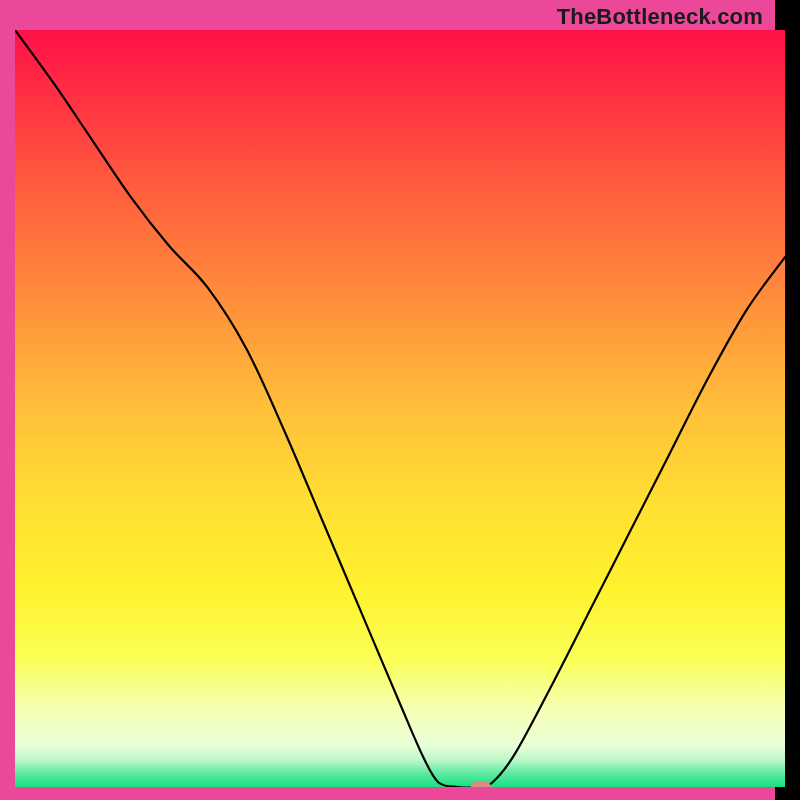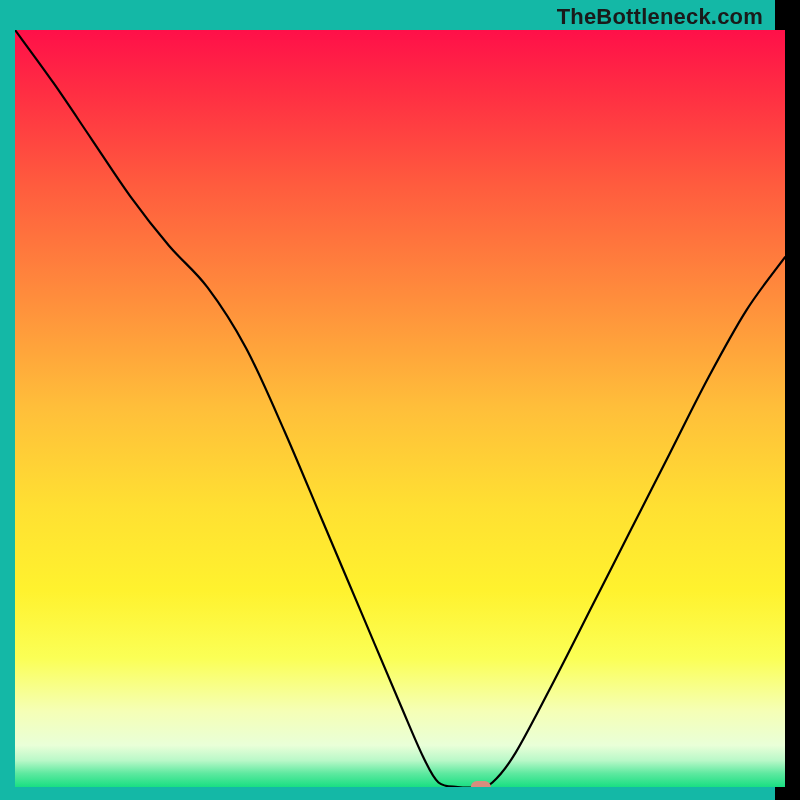--- a/index.html
+++ b/index.html
@@ -7,21 +7,21 @@
     padding: 0;
     width: 800px;
     height: 800px;
     background: #000;
     overflow: hidden;
   }
   .outer {
     position: relative;
     width: 775px;
     height: 800px;
-    background: #14b8a6;
+    background: #ec4899;
   }
   .attribution {
     position: absolute;
     top: 4px;
     right: 12px;
     color: #1a1a1a;
     font-family: Arial, Helvetica, sans-serif;
     font-size: 22px;
     font-weight: 600;
     letter-spacing: 0.2px;

